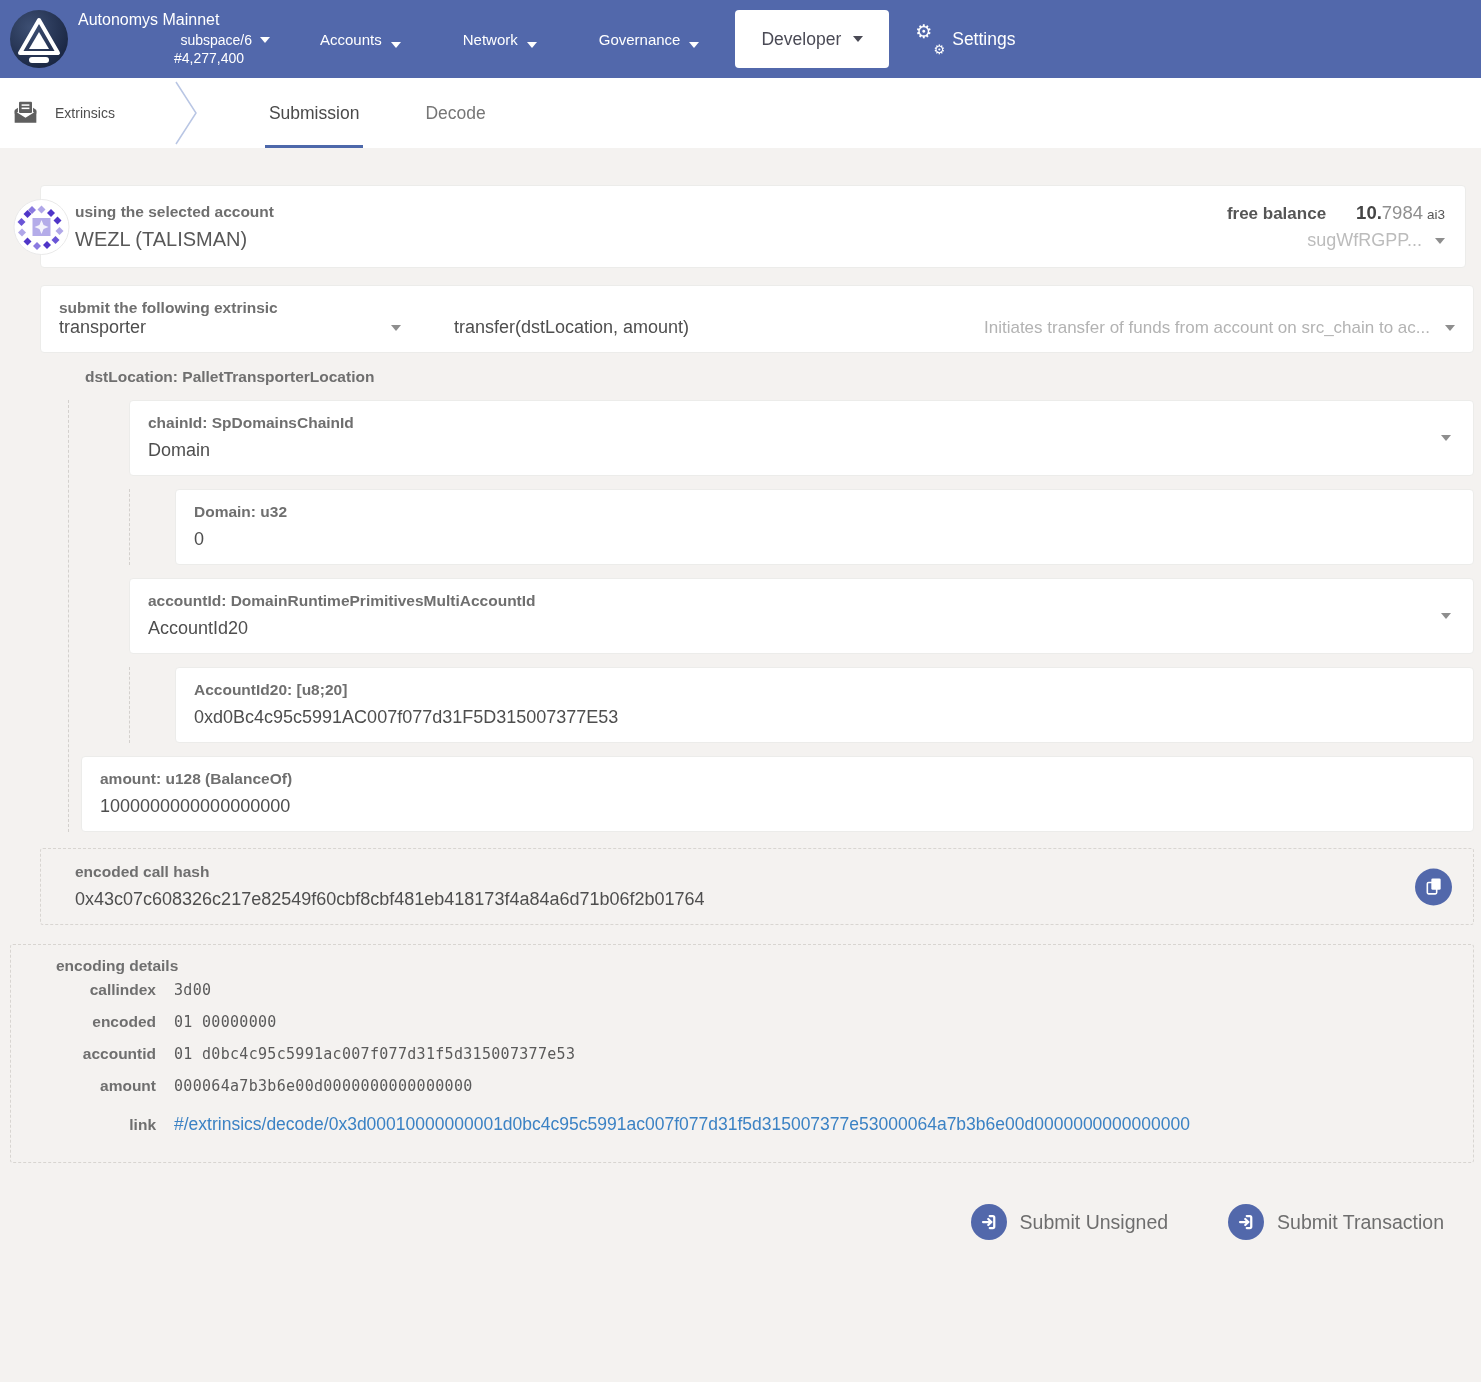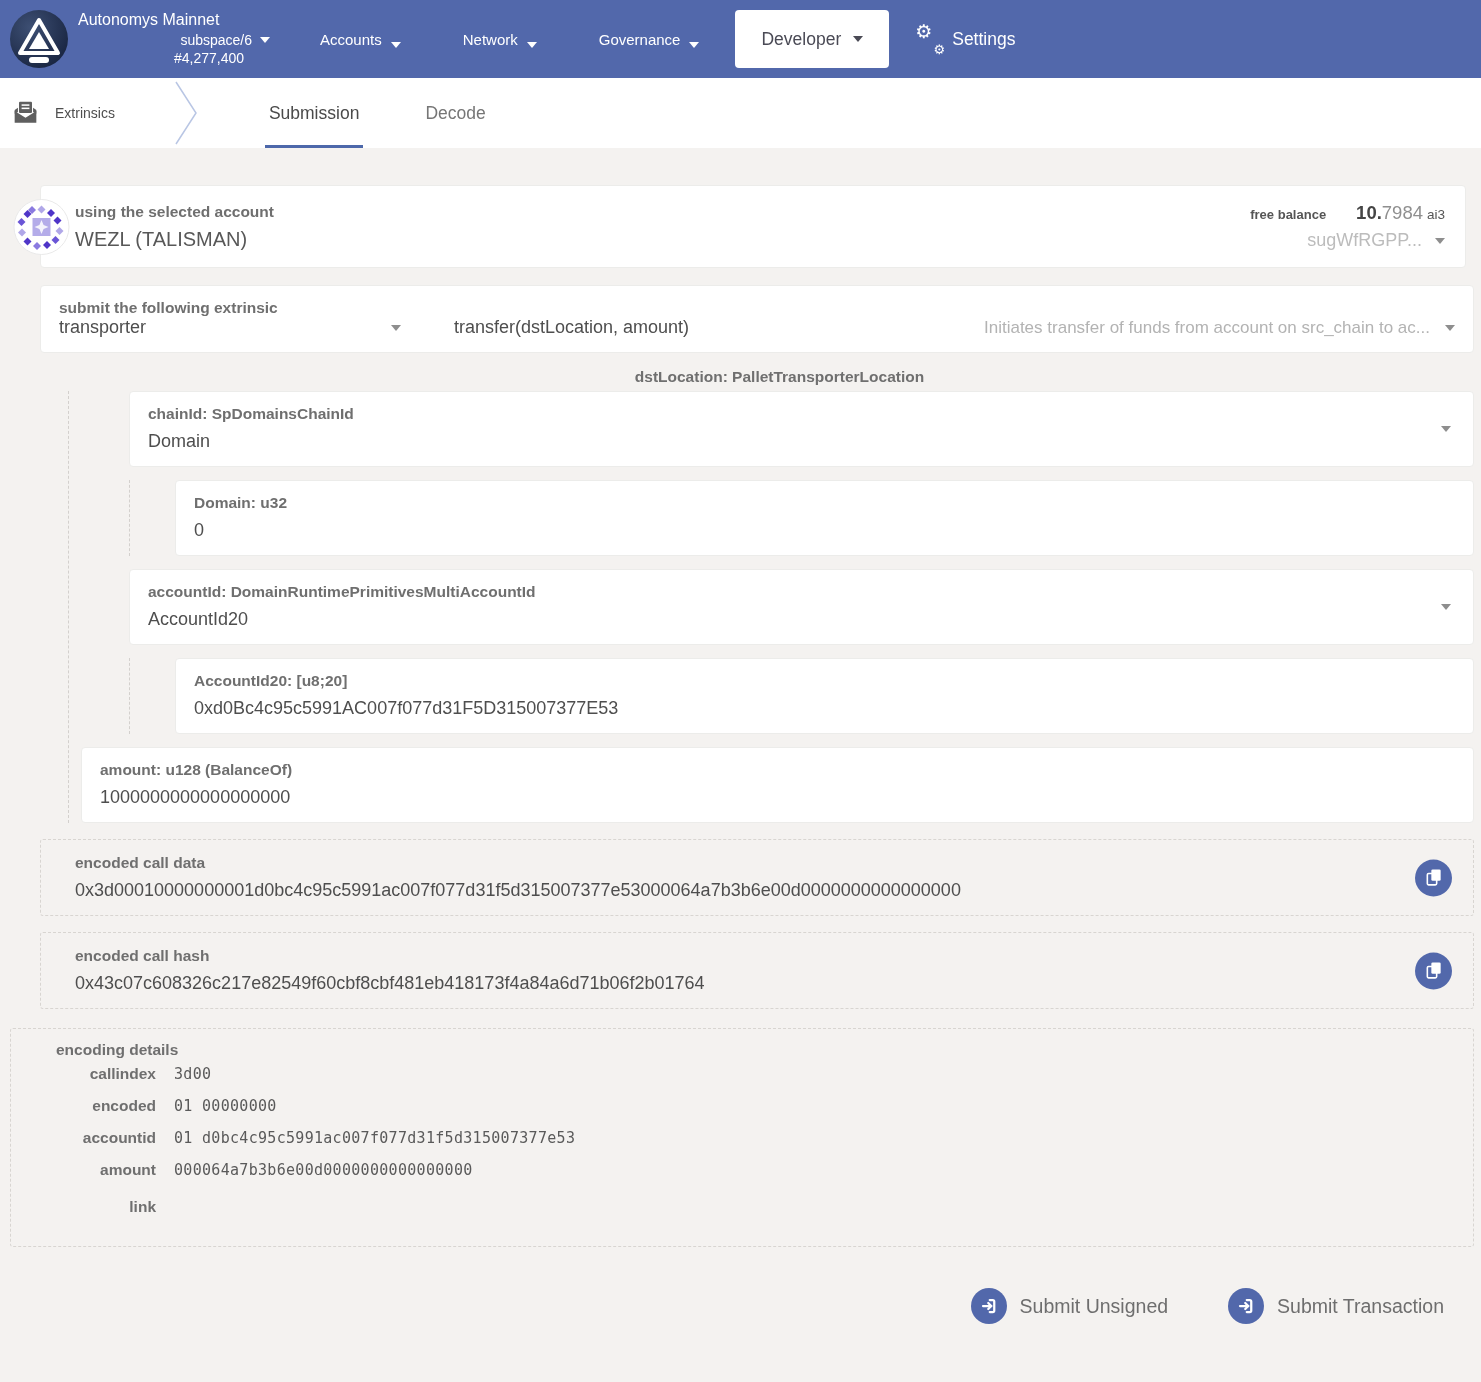--- a/index.html
+++ b/index.html
@@ -60,36 +60,36 @@
   
   .account-row {
     position:relative; margin:0 15px 0 40px; min-height:83px;
     display:flex; align-items:center; padding:10px 20px 10px 34px;
   }
   .identicon { position:absolute; left:-28px; top:50%; transform:translateY(-50%); width:57px; height:57px; }
   .account-left { display:flex; flex-direction:column; gap:7px; }
   .account-name { font-size:20px; color:#585858; }
   .account-right { margin-left:auto; text-align:right; }
   .balance-line { display:flex; justify-content:flex-end; align-items:baseline; gap:30px; }
-  .balance-label { font-size:13px; font-weight:bold; color:#555; }
+  .balance-label { font-size:17px; font-weight:bold; color:#555; }
   .balance-int { font-size:18.5px; font-weight:bold; color:#454545; }
   .balance-frac { font-size:18.5px; color:#8f8f8f; }
   .balance-unit { font-size:13.5px; color:#555; margin-left:4px; }
   .address-line { margin-top:6px; display:flex; justify-content:flex-end; align-items:center; gap:13px; color:#bcbcbc; font-size:18px; cursor:pointer; }
   
   .section { margin:17px 7px 0 40px; }
   .extrinsic-box { padding:13px 18px 14px; }
   .extrinsic-box .field-label { margin-bottom:9px; }
   .extrinsic-row { display:flex; align-items:center; }
   .pallet-select { width:342px; display:flex; justify-content:space-between; align-items:center; cursor:pointer; }
   .method-name { margin-left:53px; }
   .method-help { margin-left:auto; display:flex; align-items:center; gap:15px; color:#b3b3b3; font-size:17px; cursor:pointer; }
   
   .params { margin-top:15px; }
-  .param-title { padding-left:45px; margin-bottom:5px;text-align:center; }
+  .param-title { padding-left:45px; margin-bottom:14px; }
   .nest1 { margin-left:28px; border-left:1px dashed #d3d0cd; }
   .nest2 { margin-left:60px; border-left:1px dashed #d3d0cd; }
   .pbox { position:relative; padding:13px 18px 14px; margin-bottom:13px; }
   .pbox .field-label { display:block; margin-bottom:8px; }
   .pbox .caret-pos { position:absolute; right:22px; top:50%; transform:translateY(-50%); }
   .lvl2 { margin-left:60px; }
   .lvl3 { margin-left:45px; }
   .amount-box { margin-left:12px; margin-bottom:0; }
   
   .encoded-box {
@@ -281,30 +281,20 @@
         </div>
 
         <div class="pbox white-box amount-box">
           <span class="field-label">amount: u128 (BalanceOf)</span>
           <span class="field-value">1000000000000000000</span>
         </div>
       </div>
     </div>
   </div>
 
-  <div class="encoded-box">
-    <span class="field-label">encoded call data</span>
-    <span class="encoded-value">0x3d00010000000001d0bc4c95c5991ac007f077d31f5d315007377e53000064a7b3b6e00d0000000000000000</span>
-    <button class="copy-btn">
-      <svg width="16" height="18" viewBox="0 0 24 26">
-        <rect x="2" y="7" width="14" height="17" rx="2" fill="none" stroke="#fff" stroke-width="2.4"></rect>
-        <rect x="8" y="1" width="14" height="17" rx="2" fill="#fff"></rect>
-      </svg>
-    </button>
-  </div>
 
   <div class="encoded-box">
     <span class="field-label">encoded call hash</span>
     <span class="encoded-value">0x43c07c608326c217e82549f60cbf8cbf481eb418173f4a84a6d71b06f2b01764</span>
     <button class="copy-btn">
       <svg width="16" height="18" viewBox="0 0 24 26">
         <rect x="2" y="7" width="14" height="17" rx="2" fill="none" stroke="#fff" stroke-width="2.4"></rect>
         <rect x="8" y="1" width="14" height="17" rx="2" fill="#fff"></rect>
       </svg>
     </button>
@@ -323,20 +313,21 @@
     <div class="drow">
       <span class="dkey field-label">accountid</span>
       <span class="dval">01 d0bc4c95c5991ac007f077d31f5d315007377e53</span>
     </div>
     <div class="drow">
       <span class="dkey field-label">amount</span>
       <span class="dval">000064a7b3b6e00d0000000000000000</span>
     </div>
     <div class="drow drow-link">
       <span class="dkey field-label">link</span>
+      <a class="dlink" href="#">#/extrinsics/decode/0x3d00010000000001d0bc4c95c5991ac007f077d31f5d315007377e53000064a7b3b6e00d0000000000000000</a>
     </div>
   </div>
 
   <div class="actions">
     <button class="action-btn">
       <span class="action-icon">
         <svg width="18" height="18" viewBox="0 0 24 24" fill="none" stroke="#fff" stroke-width="3" stroke-linecap="round" stroke-linejoin="round">
           <path d="M13 4h4a2 2 0 0 1 2 2v12a2 2 0 0 1-2 2h-4"></path>
           <path d="M4 12h11"></path>
             <path d="M11 8l4 4-4 4"></path>

